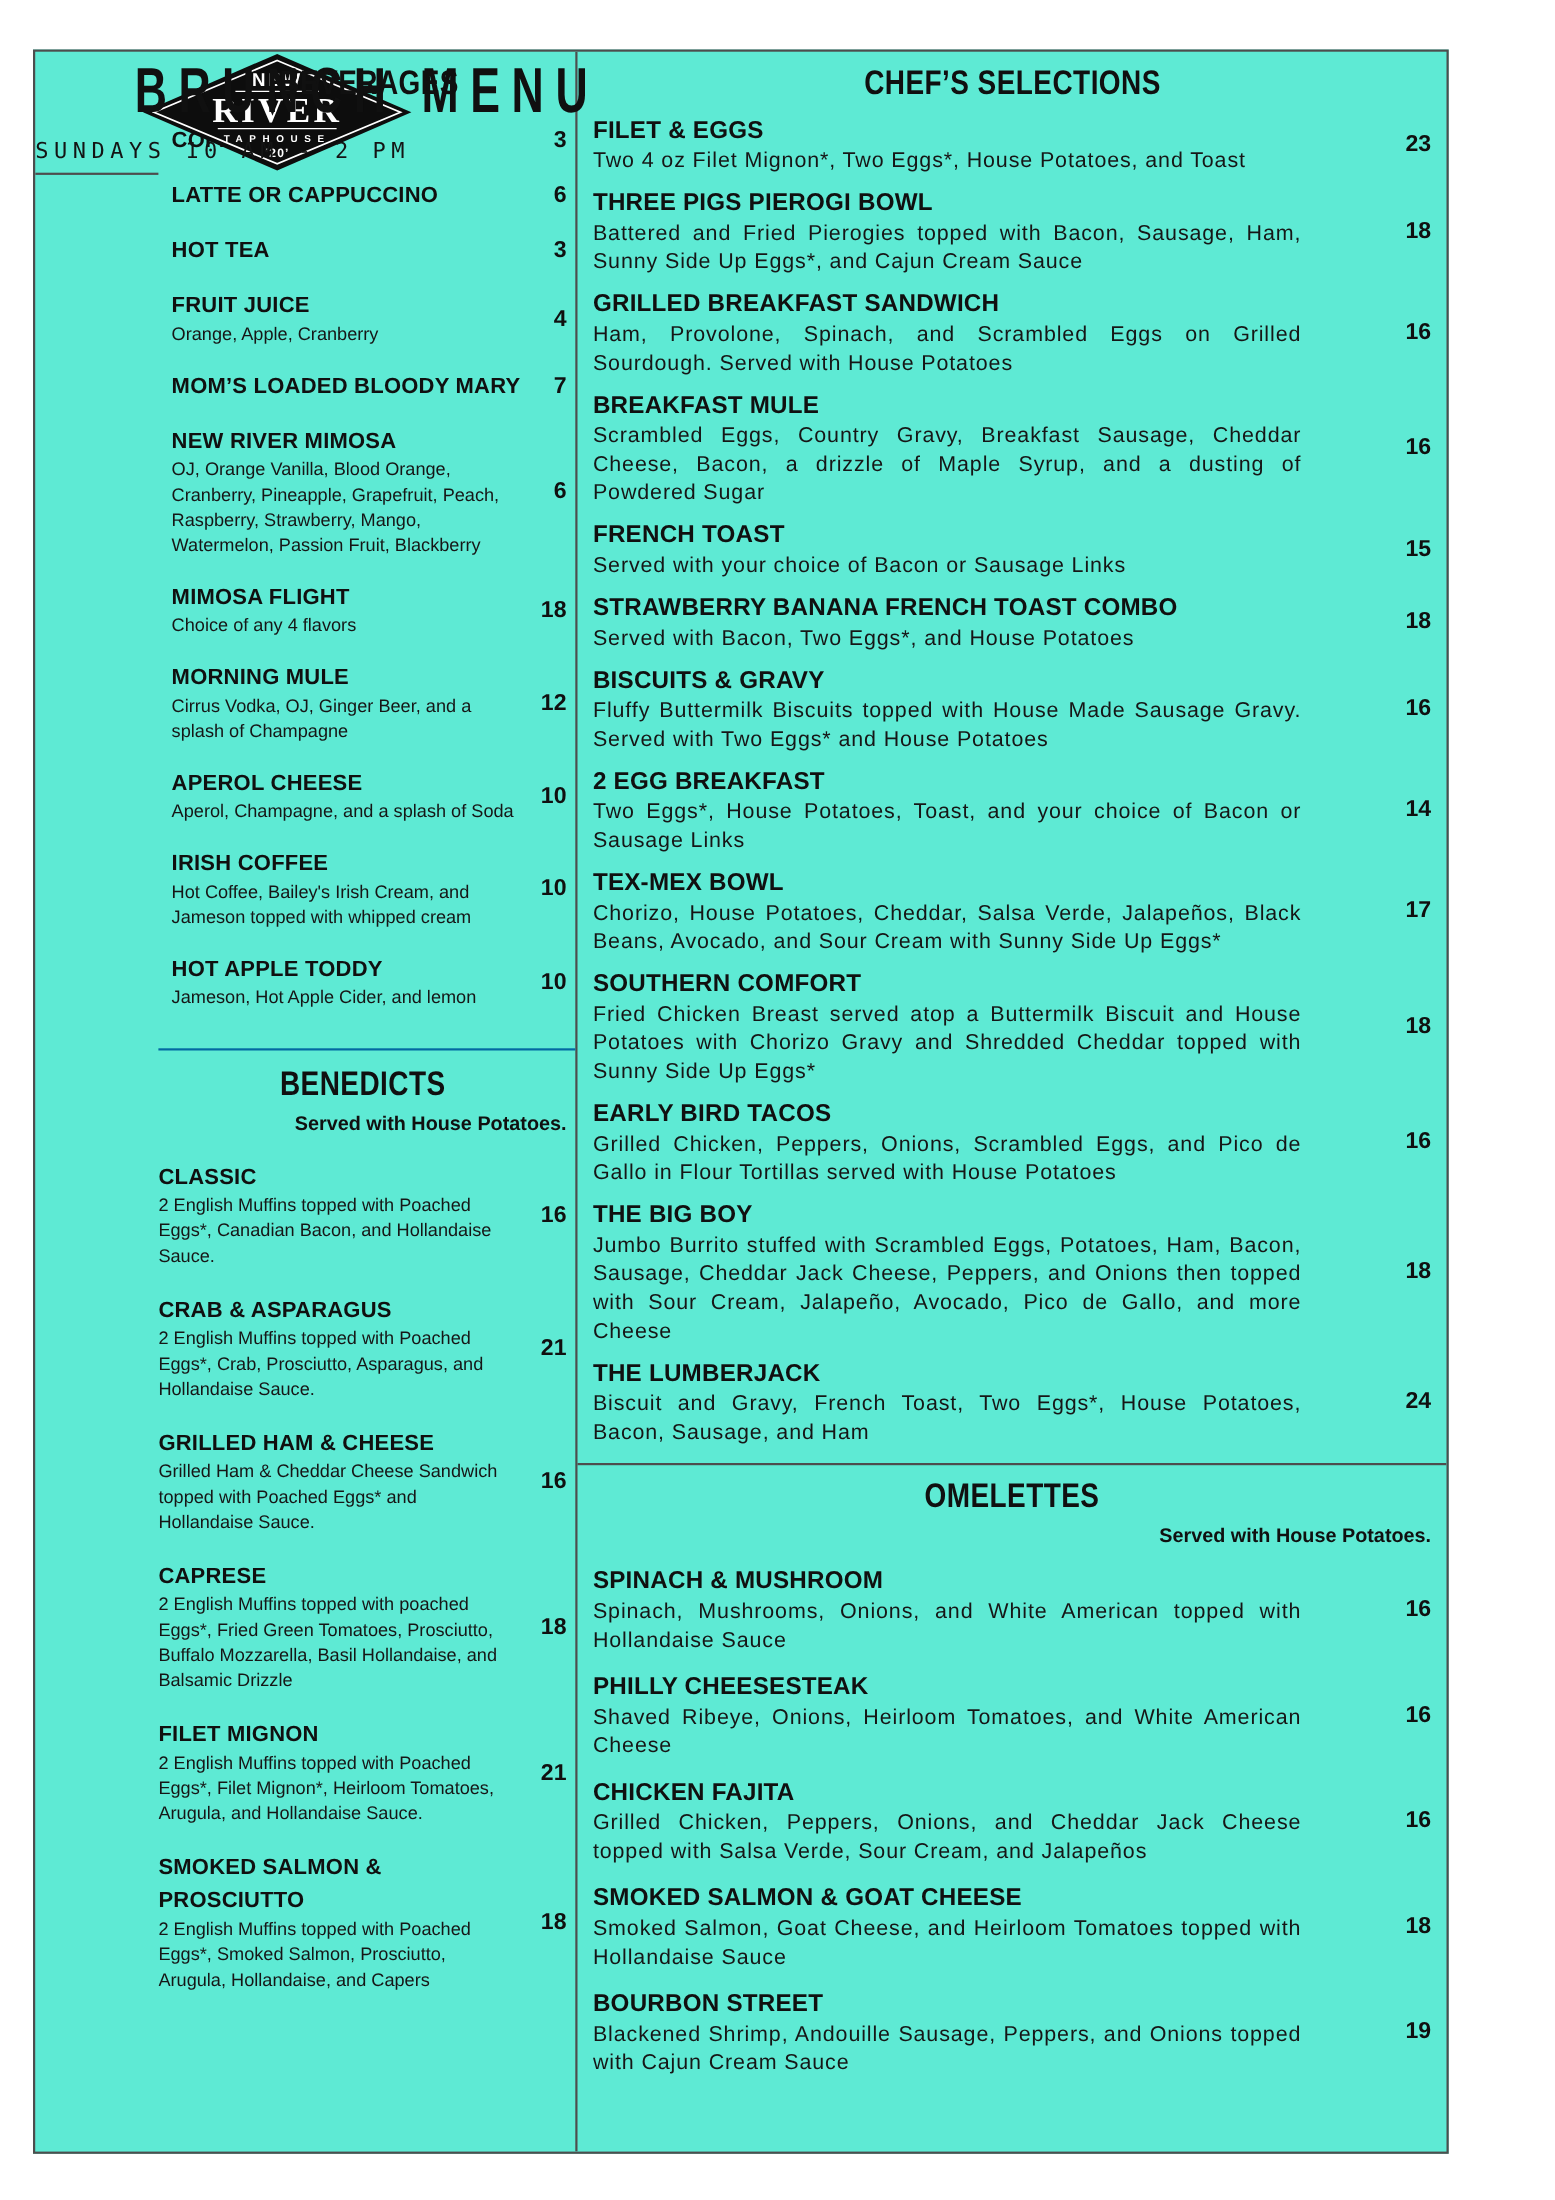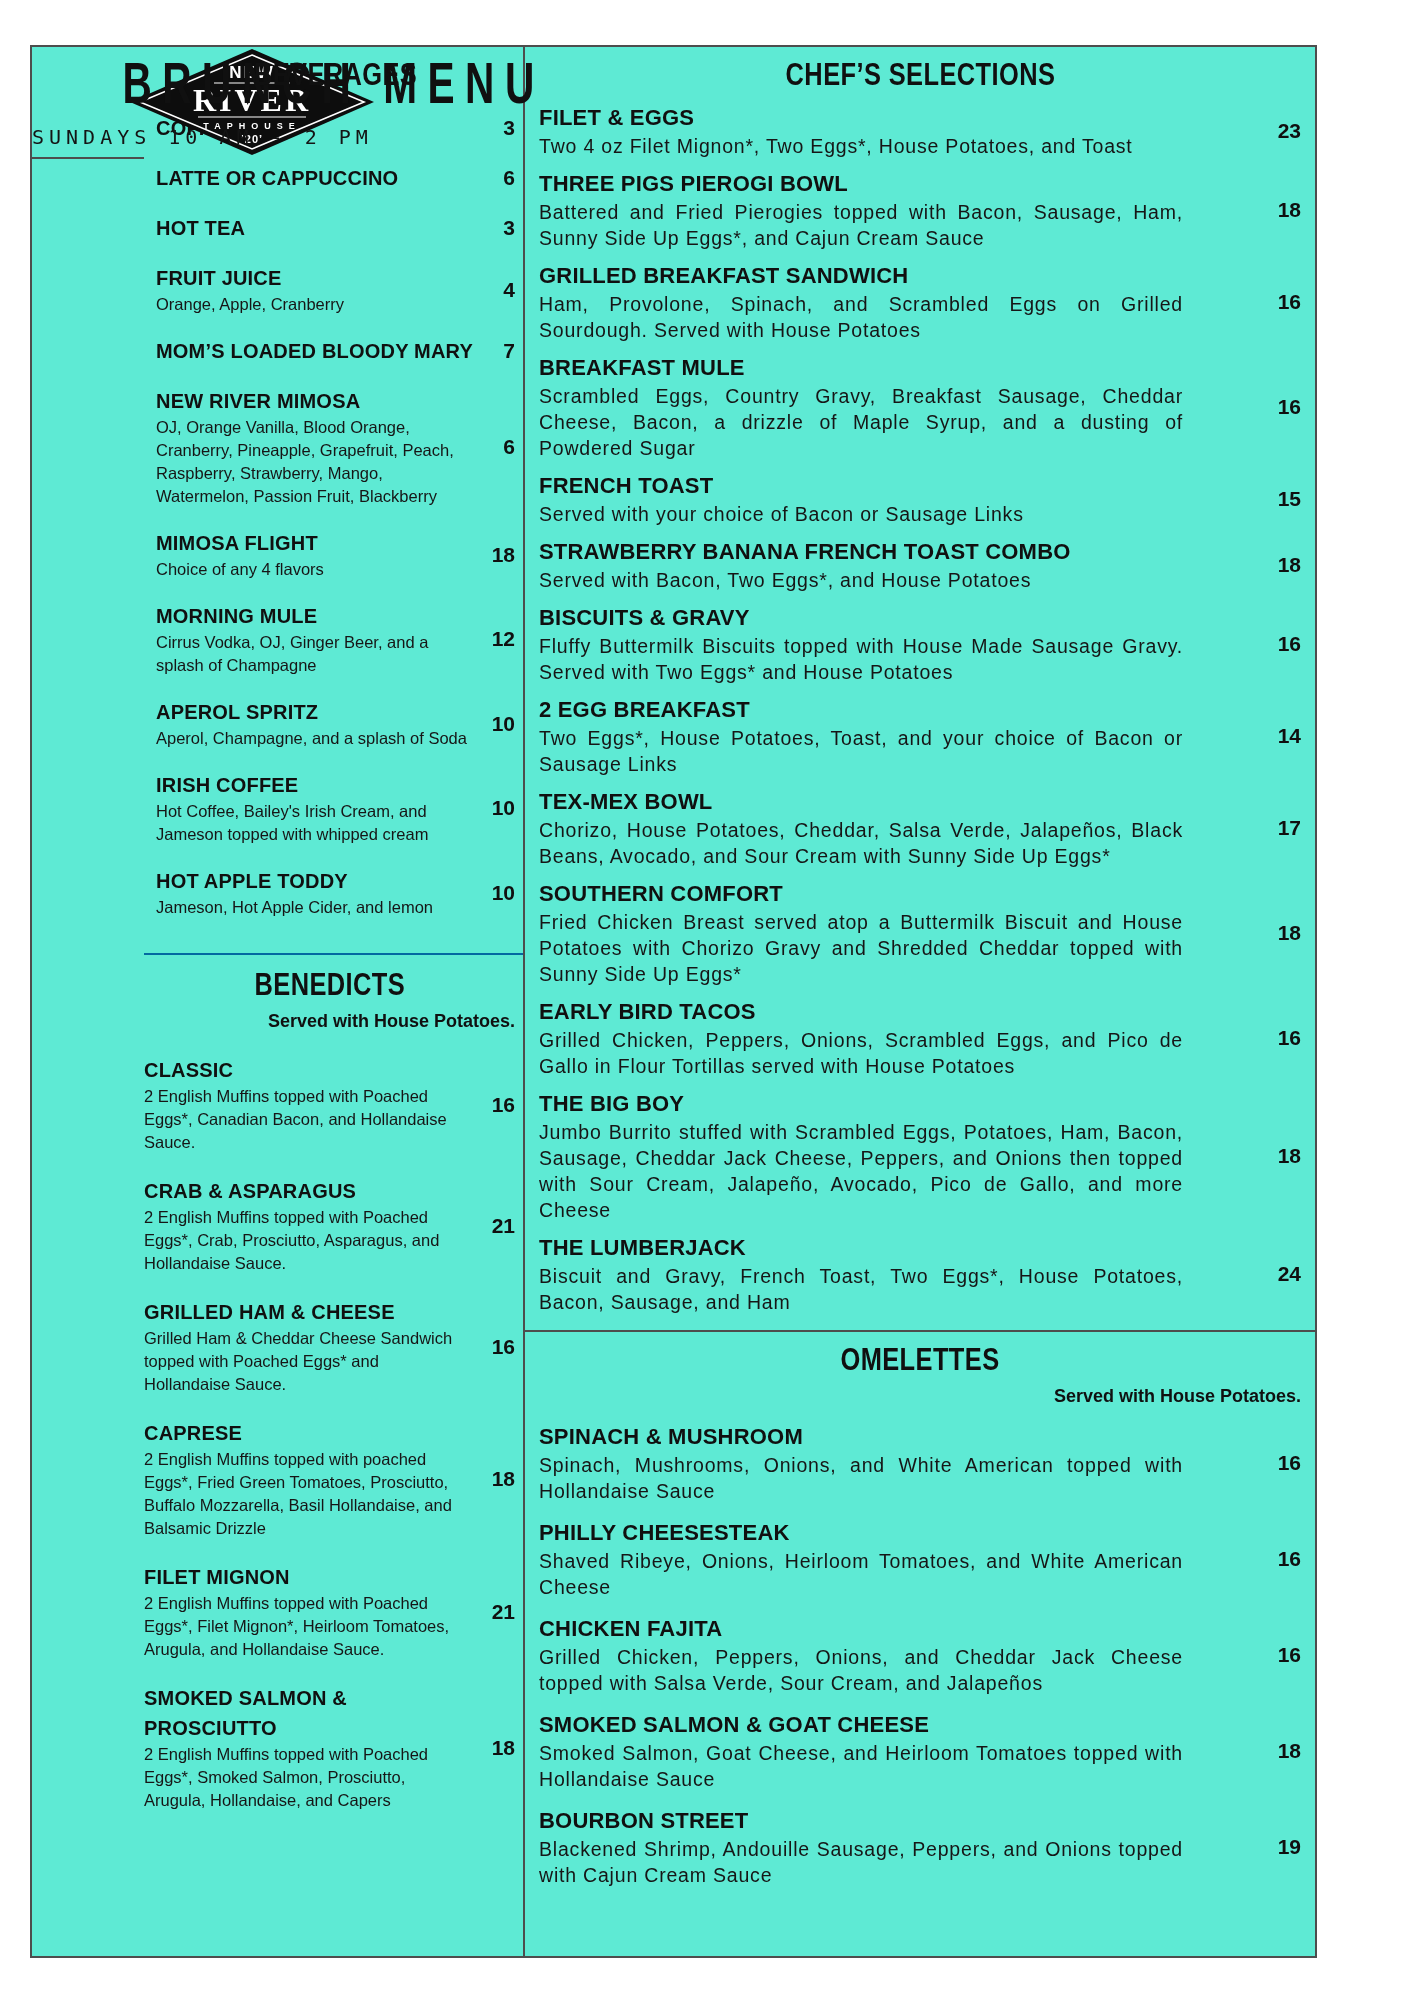--- a/index.html
+++ b/index.html
@@ -161,21 +161,21 @@
             <div class="item">
               <div class="item-main">
                 <div class="item-name">MORNING MULE</div>
                 <div class="item-desc">Cirrus Vodka, OJ, Ginger Beer, and a splash of Champagne</div>
               </div>
               <div class="item-price">12</div>
             </div>
 
             <div class="item">
               <div class="item-main">
-                <div class="item-name">APEROL SPRITZ</div>
+                <div class="item-name">APEROL CHEESE</div>
                 <div class="item-desc">Aperol, Champagne, and a splash of Soda</div>
               </div>
               <div class="item-price">10</div>
             </div>
 
             <div class="item">
               <div class="item-main">
                 <div class="item-name">IRISH COFFEE</div>
                 <div class="item-desc">Hot Coffee, Bailey's Irish Cream, and Jameson topped with whipped cream</div>
               </div>

